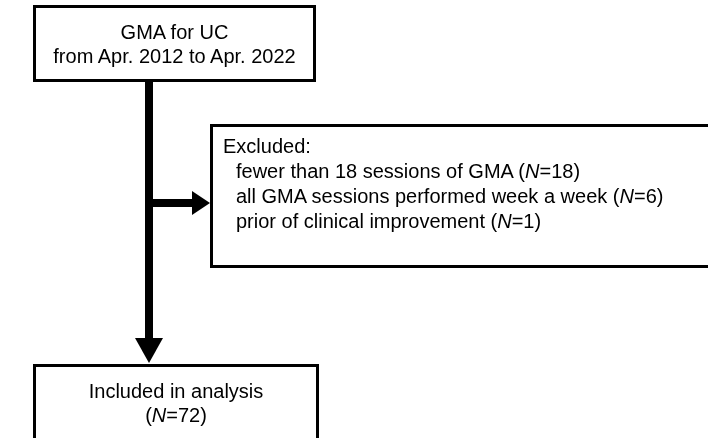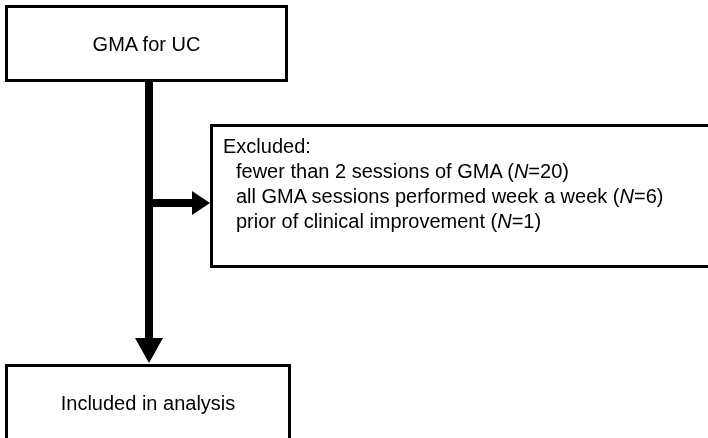--- a/index.html
+++ b/index.html
@@ -19,20 +19,21 @@
     background: #ffffff;
     font-size: 20px;
   }
   .box-centered {
     display: flex;
     flex-direction: column;
     justify-content: center;
     align-items: center;
     text-align: center;
     line-height: 24px;
+    margin-left: 28px;
   }
   .box-enrollment { left: 5px; top: 5px; width: 283px; height: 77px; }
   .box-excluded {
     left: 210px; top: 124px; width: 554px; height: 144px;
     padding: 7px 6px 0 10px;
     line-height: 25px;
   }
   .box-excluded .item { padding-left: 13px; }
   .box-included { left: 5px; top: 364px; width: 286px; height: 78px; }
   .vline {
@@ -66,32 +67,34 @@
   .it { font-style: italic; }
   .line { white-space: nowrap; }
 </style>
 </head>
 <body>
 
 <div class="canvas">
 
   <div class="box box-enrollment box-centered">
     <div class="line"><span>GMA for UC</span><span class="it"></span><span></span></div>
+    <div class="line"><span>from Apr. 2012 to Apr. 2022</span><span class="it"></span><span></span></div>
   </div>
 
   <div class="vline"></div>
   <div class="varrowhead"></div>
 
   <div class="hline"></div>
   <div class="harrowhead"></div>
 
   <div class="box box-excluded">
     <div class="line header"><span>Excluded:</span><span class="it"></span><span></span></div>
-    <div class="line item"><span>fewer than 2 sessions of GMA (</span><span class="it">N</span><span>=20)</span></div>
+    <div class="line item"><span>fewer than 18 sessions of GMA (</span><span class="it">N</span><span>=18)</span></div>
     <div class="line item"><span>all GMA sessions performed week a week (</span><span class="it">N</span><span>=6)</span></div>
     <div class="line item"><span>prior of clinical improvement (</span><span class="it">N</span><span>=1)</span></div>
   </div>
 
   <div class="box box-included box-centered">
     <div class="line"><span>Included in analysis</span><span class="it"></span><span></span></div>
+    <div class="line"><span>(</span><span class="it">N</span><span>=72)</span></div>
   </div>
 
 </div>
 
 </body></html>

